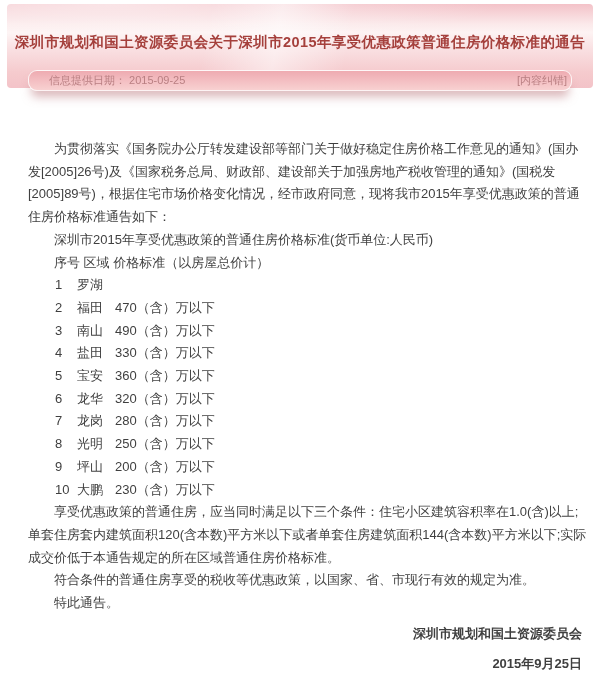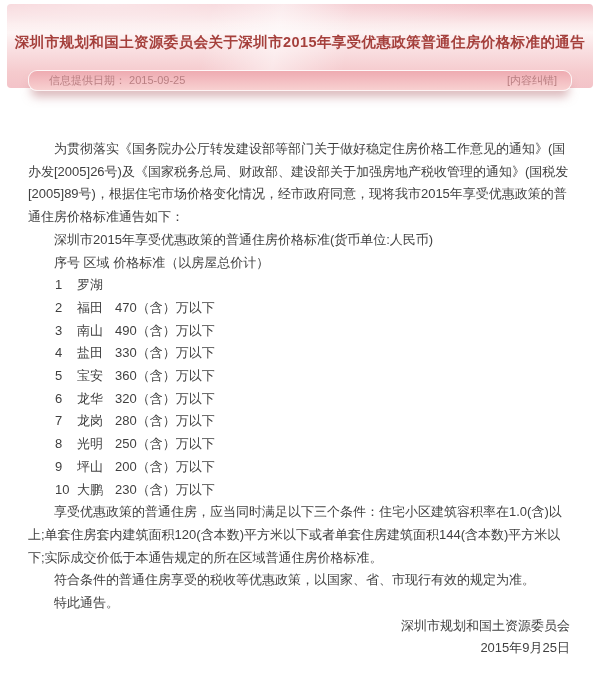--- a/index.html
+++ b/index.html
@@ -37,48 +37,48 @@
     left:21px; right:21px; bottom:-3px;
     height:21px;
     box-sizing:border-box;
     border:1px solid rgba(255,255,255,0.85);
     border-radius:9px;
     background:linear-gradient(180deg, #eeabb1 0%, #f3bcc0 45%, #f8d1d1 100%);
     box-shadow:0 9px 10px -3px rgba(186,118,123,0.5);
     display:flex;
     align-items:center;
     justify-content:space-between;
-    padding:0 14px 0 20px;
+    padding:0 4px 0 20px;
     font-size:11px;
     color:#b97f82;
   }
   .info-left span { display:inline; }
   .correction {
     color:#b97f82;
     text-decoration:none;
     cursor:pointer;
   }
 
   
   .content {
-    padding:50px 32px 0 28px;
+    padding:50px 12px 0 28px;
     font-size:13px;
     line-height:22.7px;
     color:#3f3f3f;
   }
   p.para { margin:0; text-indent:2em; }
 
   .rows { }
   .row { display:flex; margin-left:27px; }
   .c-no { width:22px; flex:none; }
   .c-d  { width:38px; flex:none; }
   .c-p  { flex:none; }
 
   .signature { text-align:right; }
-  .signature div { margin:0; }
+  .signature div { margin:8px;font-weight:bold; }
 </style>
 </head>
 <body>
 
 <div class="page">
 
   <div class="header">
     <div class="title">深圳市规划和国土资源委员会关于深圳市2015年享受优惠政策普通住房价格标准的通告</div>
     <div class="info-bar">
       <div class="info-left">

